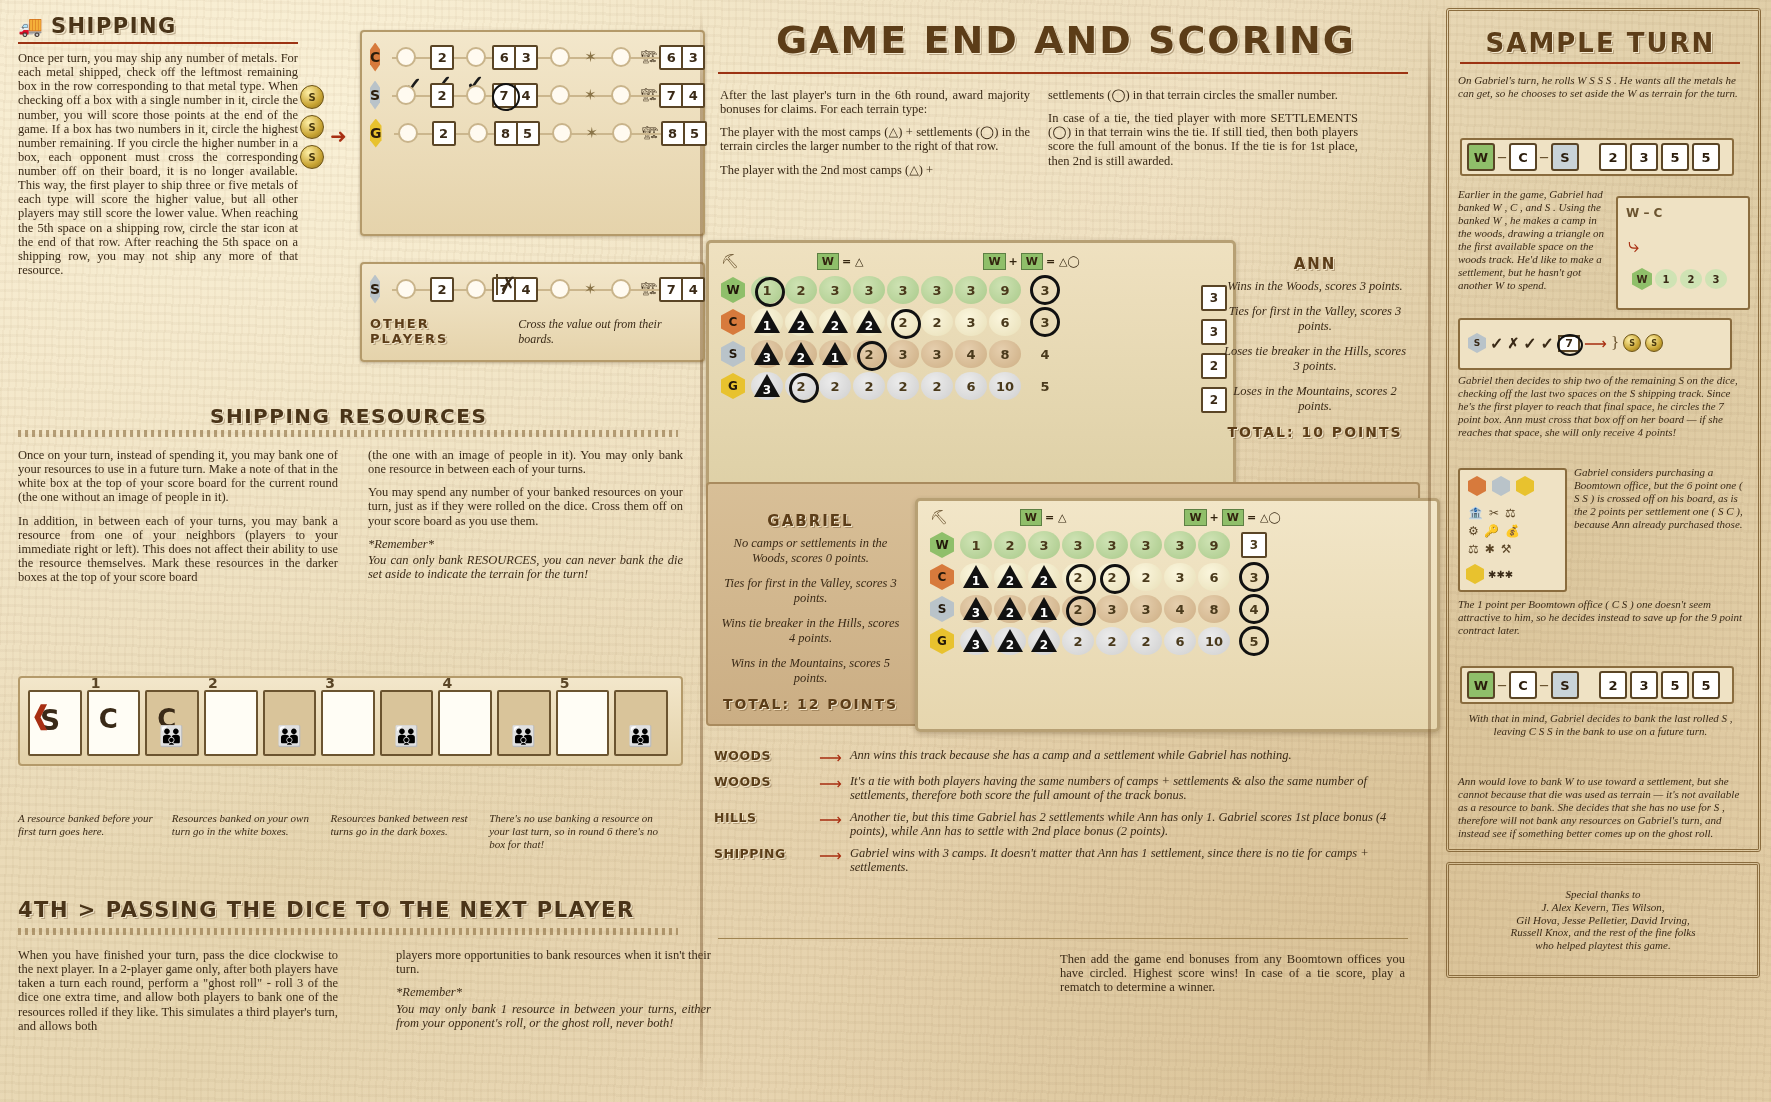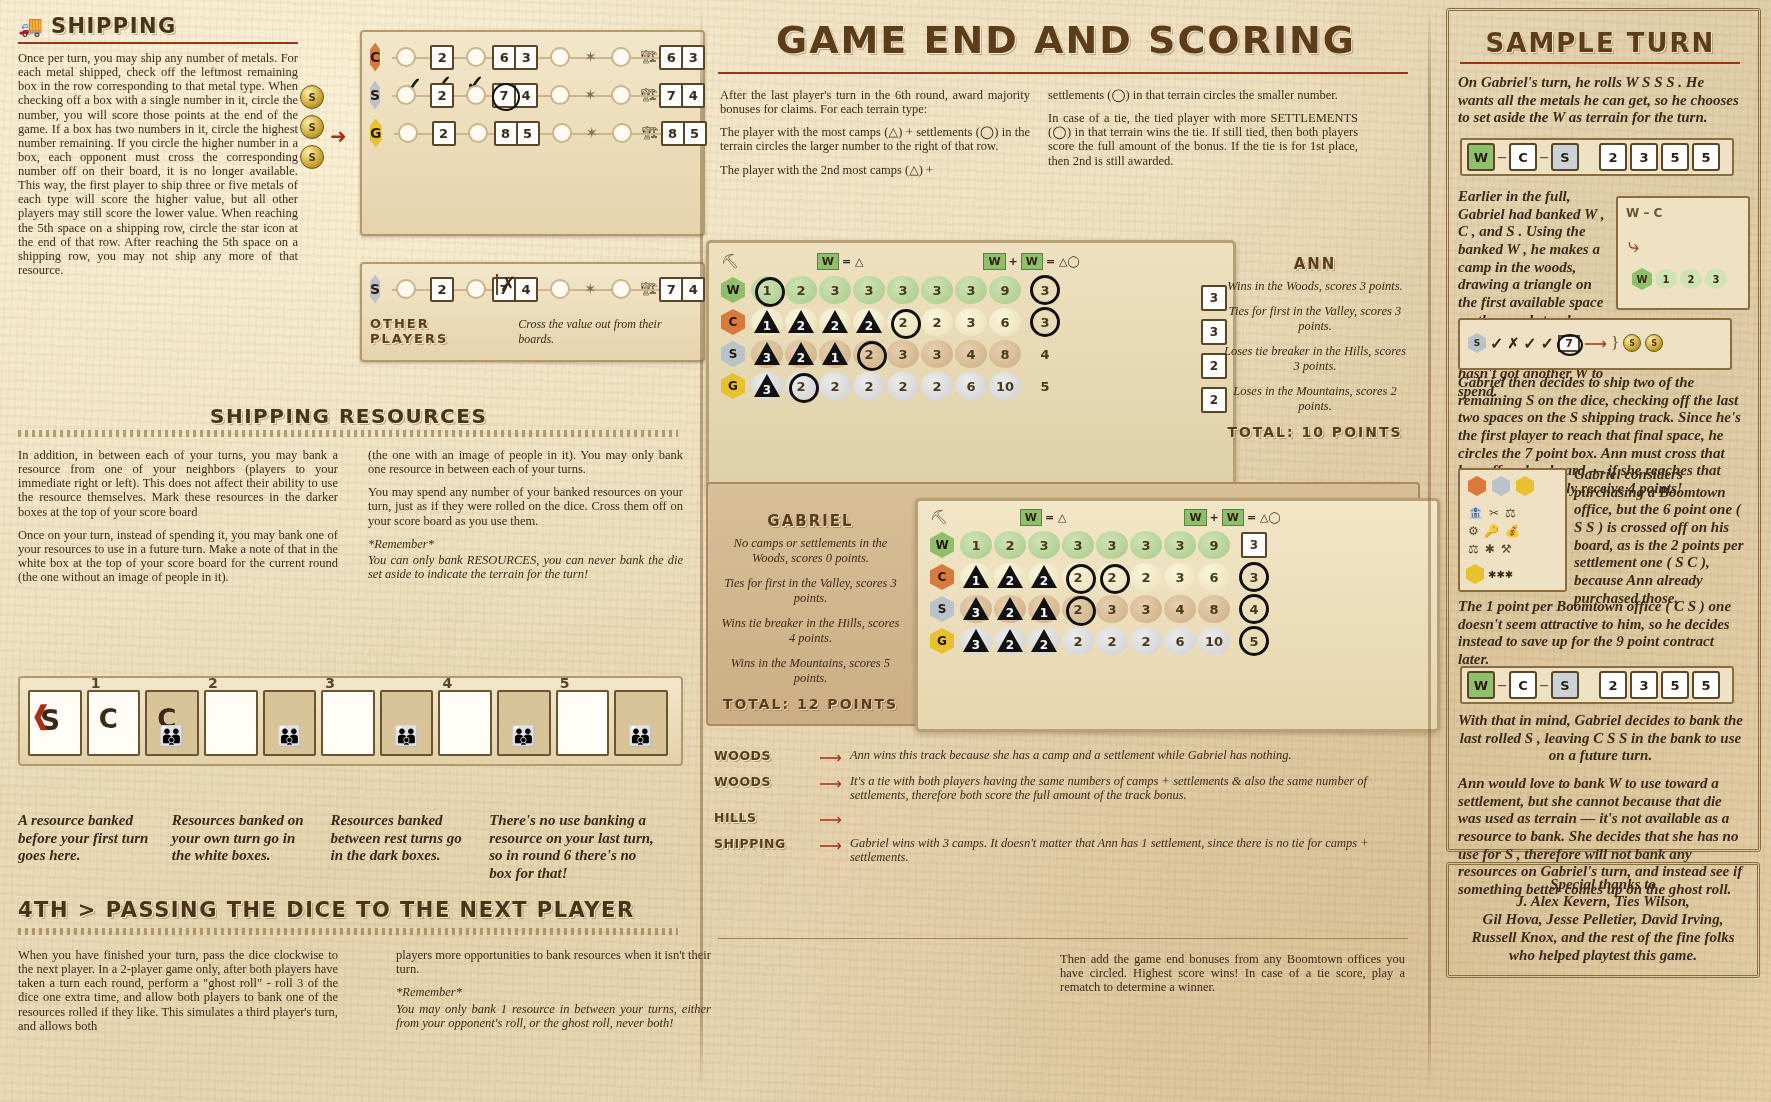--- a/index.html
+++ b/index.html
@@ -144,21 +144,21 @@
   }
   .dicebar{display:flex;align-items:center;gap:3px;background:#efe2c4;border:2px solid #8a6c3e;
     padding:3px 5px;border-radius:3px;}
   .die{width:24px;height:24px;border:2px solid #5a4526;background:#fff;border-radius:3px;
     font-family:"DejaVu Sans",sans-serif;font-weight:bold;font-size:13px;display:flex;
     align-items:center;justify-content:center;color:#2b1d0c;}
   .die.gr{background:#8fbf6a;}
   .die.sv{background:#c9d3d8;}
   .dash{font-weight:bold;color:#6b5430;}
   .ftr{border:3px double #8a6c3e;border-radius:3px;}
-  .tiny{font-size:15px;line-height:1.18;font-weight:bold;}
+  .tiny{font-size:11px;line-height:1.18;}
 </style>
 </head>
 <body>
 <div class="paper-bg"></div>
 
 <div class="col" id="colA">
 
   <div style="position:absolute;left:18px;top:14px;width:280px;">
     <div style="display:flex;align-items:center;gap:8px;">
       <span style="font-size:20px;color:#5c3d18;">🚚</span>
@@ -274,22 +274,22 @@
     <div style="display:flex;align-items:baseline;gap:8px;margin-top:8px;">
       <span class="western-title" style="font-size:13px;">OTHER PLAYERS</span>
       <span class="italic" style="font-size:12px;">Cross the value out from their boards.</span>
     </div>
   </div>
 
   <h2 class="section western-title" style="position:absolute;left:210px;top:404px;font-size:20px;">SHIPPING RESOURCES</h2>
   <div style="position:absolute;left:18px;top:430px;width:660px;height:7px;background:repeating-linear-gradient(90deg,#8a6c3e 0 3px,transparent 3px 7px);opacity:.6;"></div>
 
   <div style="position:absolute;left:18px;top:448px;width:320px;">
+    <p class="small">Once on your turn, instead of spending it, you may bank one of your resources to use in a future turn. Make a note of that in the white box at the top of your score board for the current round (the one without an image of people in it).</p>
     <p class="small">In addition, in between each of your turns, you may bank a resource from one of your neighbors (players to your immediate right or left). This does not affect their ability to use the resource themselves. Mark these resources in the darker boxes at the top of your score board</p>
-    <p class="small">Once on your turn, instead of spending it, you may bank one of your resources to use in a future turn. Make a note of that in the white box at the top of your score board for the current round (the one without an image of people in it).</p>
   </div>
   <div style="position:absolute;left:368px;top:448px;width:315px;">
     <p class="small">(the one with an image of people in it). You may only bank one resource in between each of your turns.</p>
     <p class="small">You may spend any number of your banked resources on your turn, just as if they were rolled on the dice. Cross them off on your score board as you use them.</p>
     <p class="remember" style="margin-bottom:2px;">*Remember*</p>
     <p class="remember">You can only bank RESOURCES, you can never bank the die set aside to indicate the terrain for the turn!</p>
   </div>
 
   <div class="scorestrip" style="position:absolute;left:18px;top:676px;width:645px;height:72px;">
     <div class="scell" style="position:relative;">
@@ -574,20 +574,21 @@
       <span class="legend-txt">Ann wins this track because she has a camp and a settlement while Gabriel has nothing.</span>
     </div>
     <div class="legend-row">
       <span class="legend-name western-title">WOODS</span>
       <span class="legend-arrow">⟶</span>
       <span class="legend-txt">It's a tie with both players having the same numbers of camps + settlements &amp; also the same number of settlements, therefore both score the full amount of the track bonus.</span>
     </div>
     <div class="legend-row">
       <span class="legend-name western-title">HILLS</span>
       <span class="legend-arrow">⟶</span>
+      <span class="legend-txt">Another tie, but this time Gabriel has 2 settlements while Ann has only 1. Gabriel scores 1st place bonus (4 points), while Ann has to settle with 2nd place bonus (2 points).</span>
     </div>
     <div class="legend-row">
       <span class="legend-name western-title">SHIPPING</span>
       <span class="legend-arrow">⟶</span>
       <span class="legend-txt">Gabriel wins with 3 camps. It doesn't matter that Ann has 1 settlement, since there is no tie for camps + settlements.</span>
     </div>
   </div>
 
   <div class="redline" style="position:absolute;left:18px;top:938px;width:690px;height:1px;background:#a08451;"></div>
   <div style="position:absolute;left:360px;top:952px;width:345px;">
@@ -610,21 +611,21 @@
       <span class="die">C</span>
       <span class="dash">–</span>
       <span class="die sv">S</span>
     <span style="width:14px;"></span>
     <span class="die">2</span>
       <span class="die">3</span>
       <span class="die">5</span>
       <span class="die">5</span>
   </div>
 
-  <div style="position:absolute;left:28px;top:188px;width:150px;" class="italic tiny">Earlier in the full, Gabriel had banked  W ,  C , and  S . Using the banked  W , he makes a camp in the woods, drawing a triangle on the first available space on the woods track. He'd like to make a settlement, but he hasn't got another  W  to spend.</div>
+  <div style="position:absolute;left:28px;top:188px;width:150px;" class="italic tiny">Earlier in the game, Gabriel had banked  W ,  C , and  S . Using the banked  W , he makes a camp in the woods, drawing a triangle on the first available space on the woods track. He'd like to make a settlement, but he hasn't got another  W  to spend.</div>
   <div style="position:absolute;left:186px;top:196px;width:130px;height:110px;border:2px solid #8a6c3e;background:#efe2c4;border-radius:3px;">
     <div style="position:absolute;left:8px;top:8px;font-family:'DejaVu Sans',sans-serif;font-size:12px;font-weight:bold;color:#6b5430;">W – C</div>
     <div style="position:absolute;left:10px;top:36px;color:#a82f12;font-size:20px;">⤷</div>
     <div style="position:absolute;left:14px;top:70px;display:flex;gap:3px;align-items:center;">
       <span style="width:20px;height:22px;background:#8fbf6a;clip-path:polygon(50% 0,100% 25%,100% 75%,50% 100%,0 75%,0 25%);display:flex;align-items:center;justify-content:center;font-size:10px;font-weight:bold;font-family:'DejaVu Sans',sans-serif;">W</span>
       <span style="width:22px;height:20px;background:#cfe3b4;border-radius:50%;display:flex;align-items:center;justify-content:center;font-size:10px;font-weight:bold;font-family:'DejaVu Sans',sans-serif;">1</span>
       <span style="width:22px;height:20px;background:#cfe3b4;border-radius:50%;display:flex;align-items:center;justify-content:center;font-size:10px;font-weight:bold;font-family:'DejaVu Sans',sans-serif;">2</span>
       <span style="width:22px;height:20px;background:#cfe3b4;border-radius:50%;display:flex;align-items:center;justify-content:center;font-size:10px;font-weight:bold;font-family:'DejaVu Sans',sans-serif;">3</span>
     </div>
   </div>

